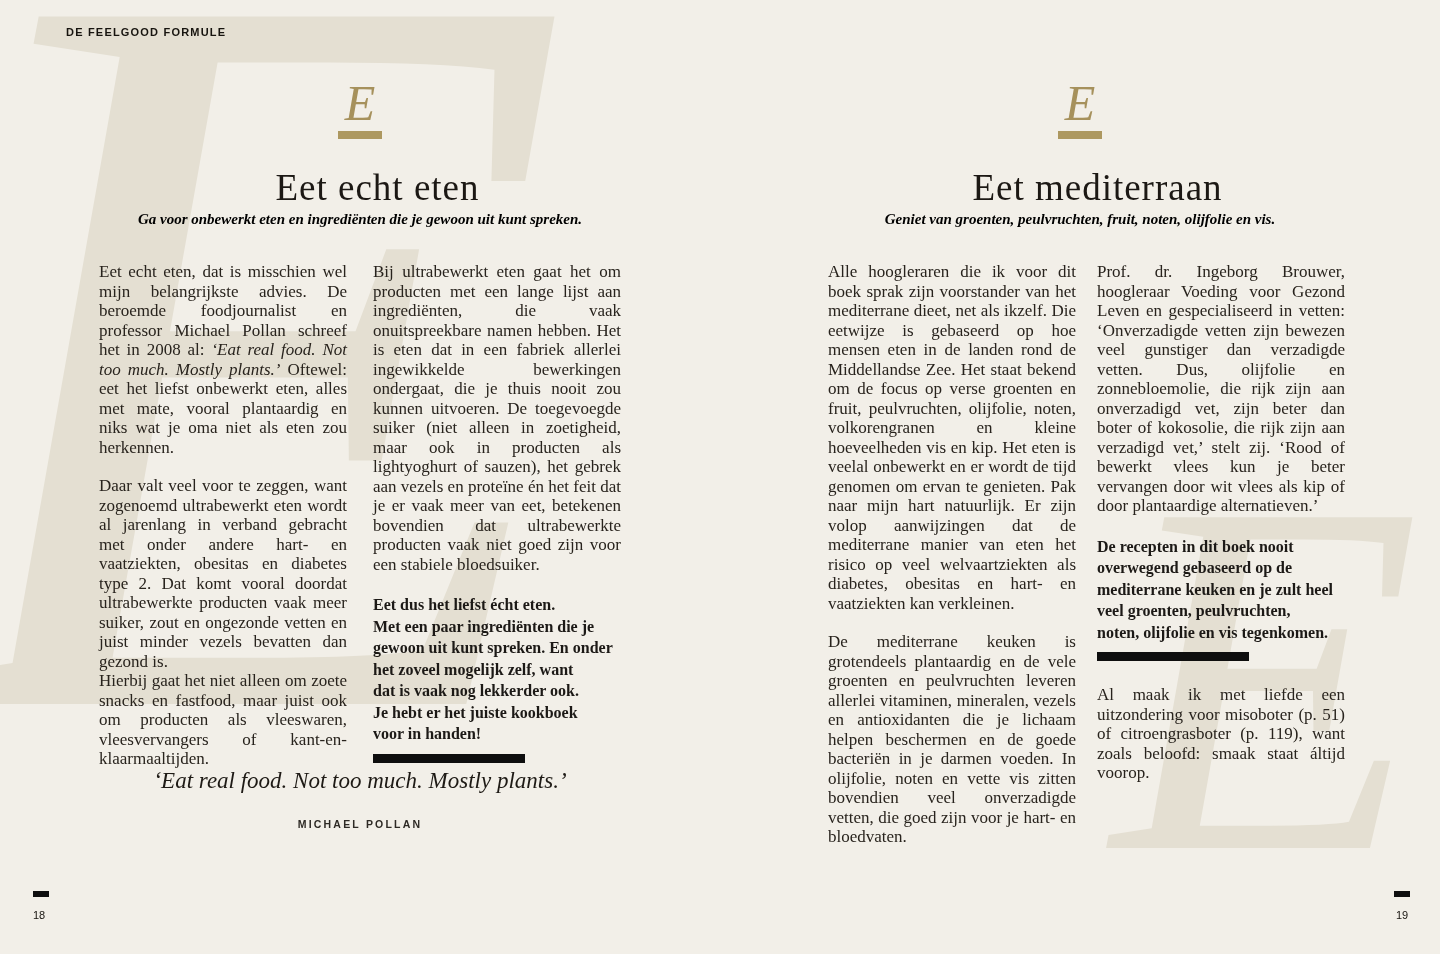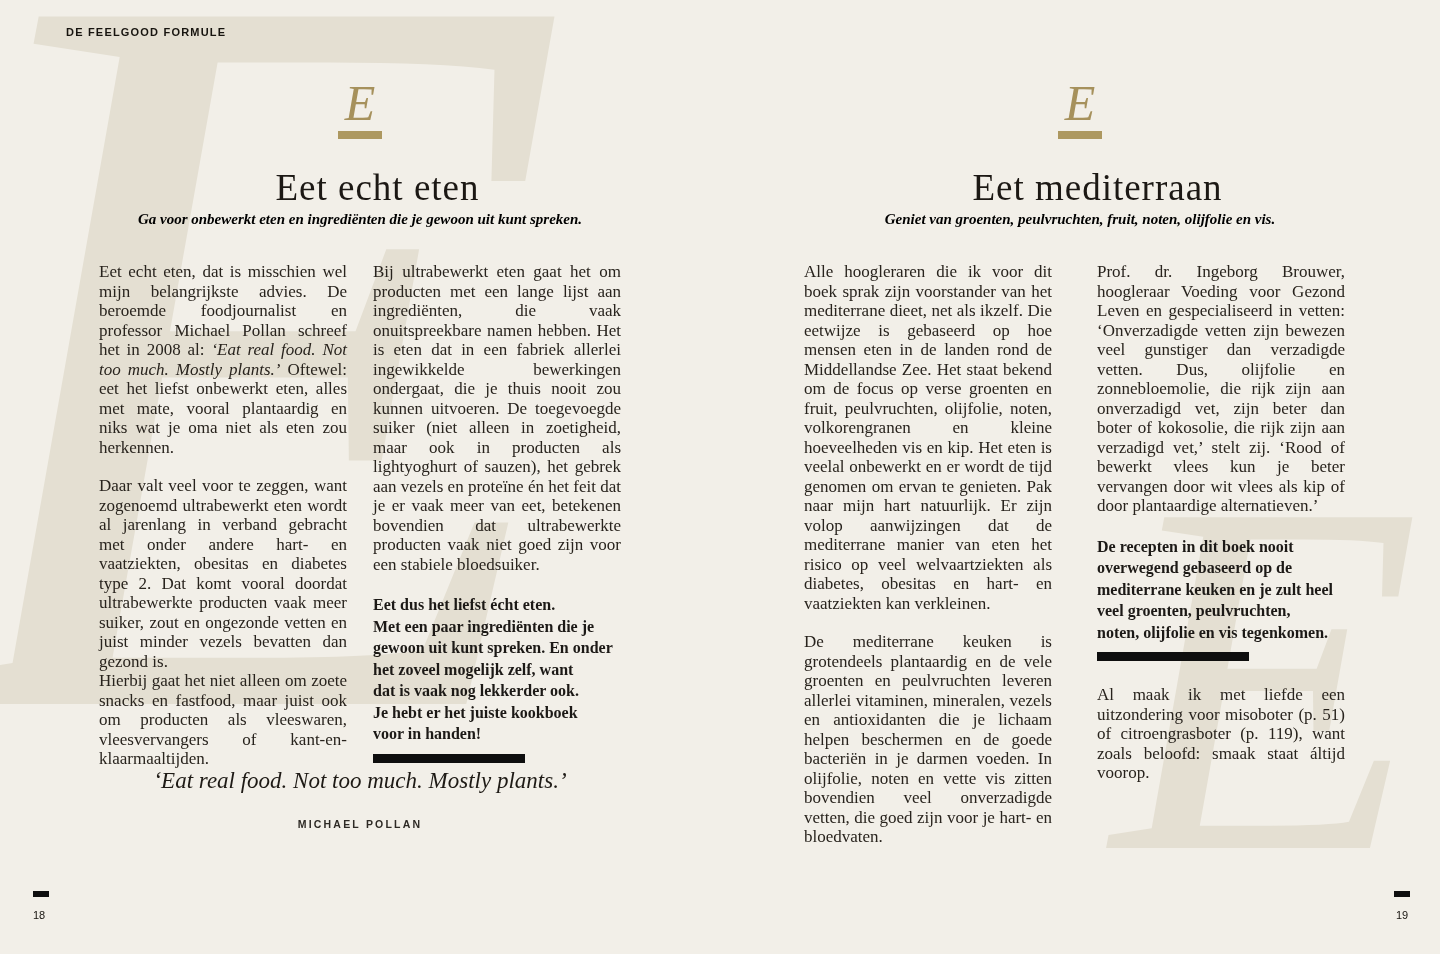--- a/index.html
+++ b/index.html
@@ -47,21 +47,21 @@
     font-size:37px;font-weight:400;letter-spacing:1px;color:#1c1814;z-index:2;padding-left:35px;
   }
   .subtitle{
     position:absolute;top:211px;left:0;right:0;text-align:center;
     font-size:15px;font-style:italic;font-weight:bold;color:#000000;z-index:2;
   }
 
   .col{position:absolute;top:262px;width:248px;z-index:2;}
   .page.left  .col.c1{left:99px;}
   .page.left  .col.c2{left:373px;}
-  .page.right .col.c1{left:84px;}
+  .page.right .col.c1{left:108px;}
   .page.right .col.c2{left:377px;}
 
   .col p{
     margin:0;
     font-size:17px;line-height:19.5px;
     text-align:justify;
     hyphens:auto;
   }
   .col p + p{margin-top:19px;}
   .col p.flush{margin-top:0;}

